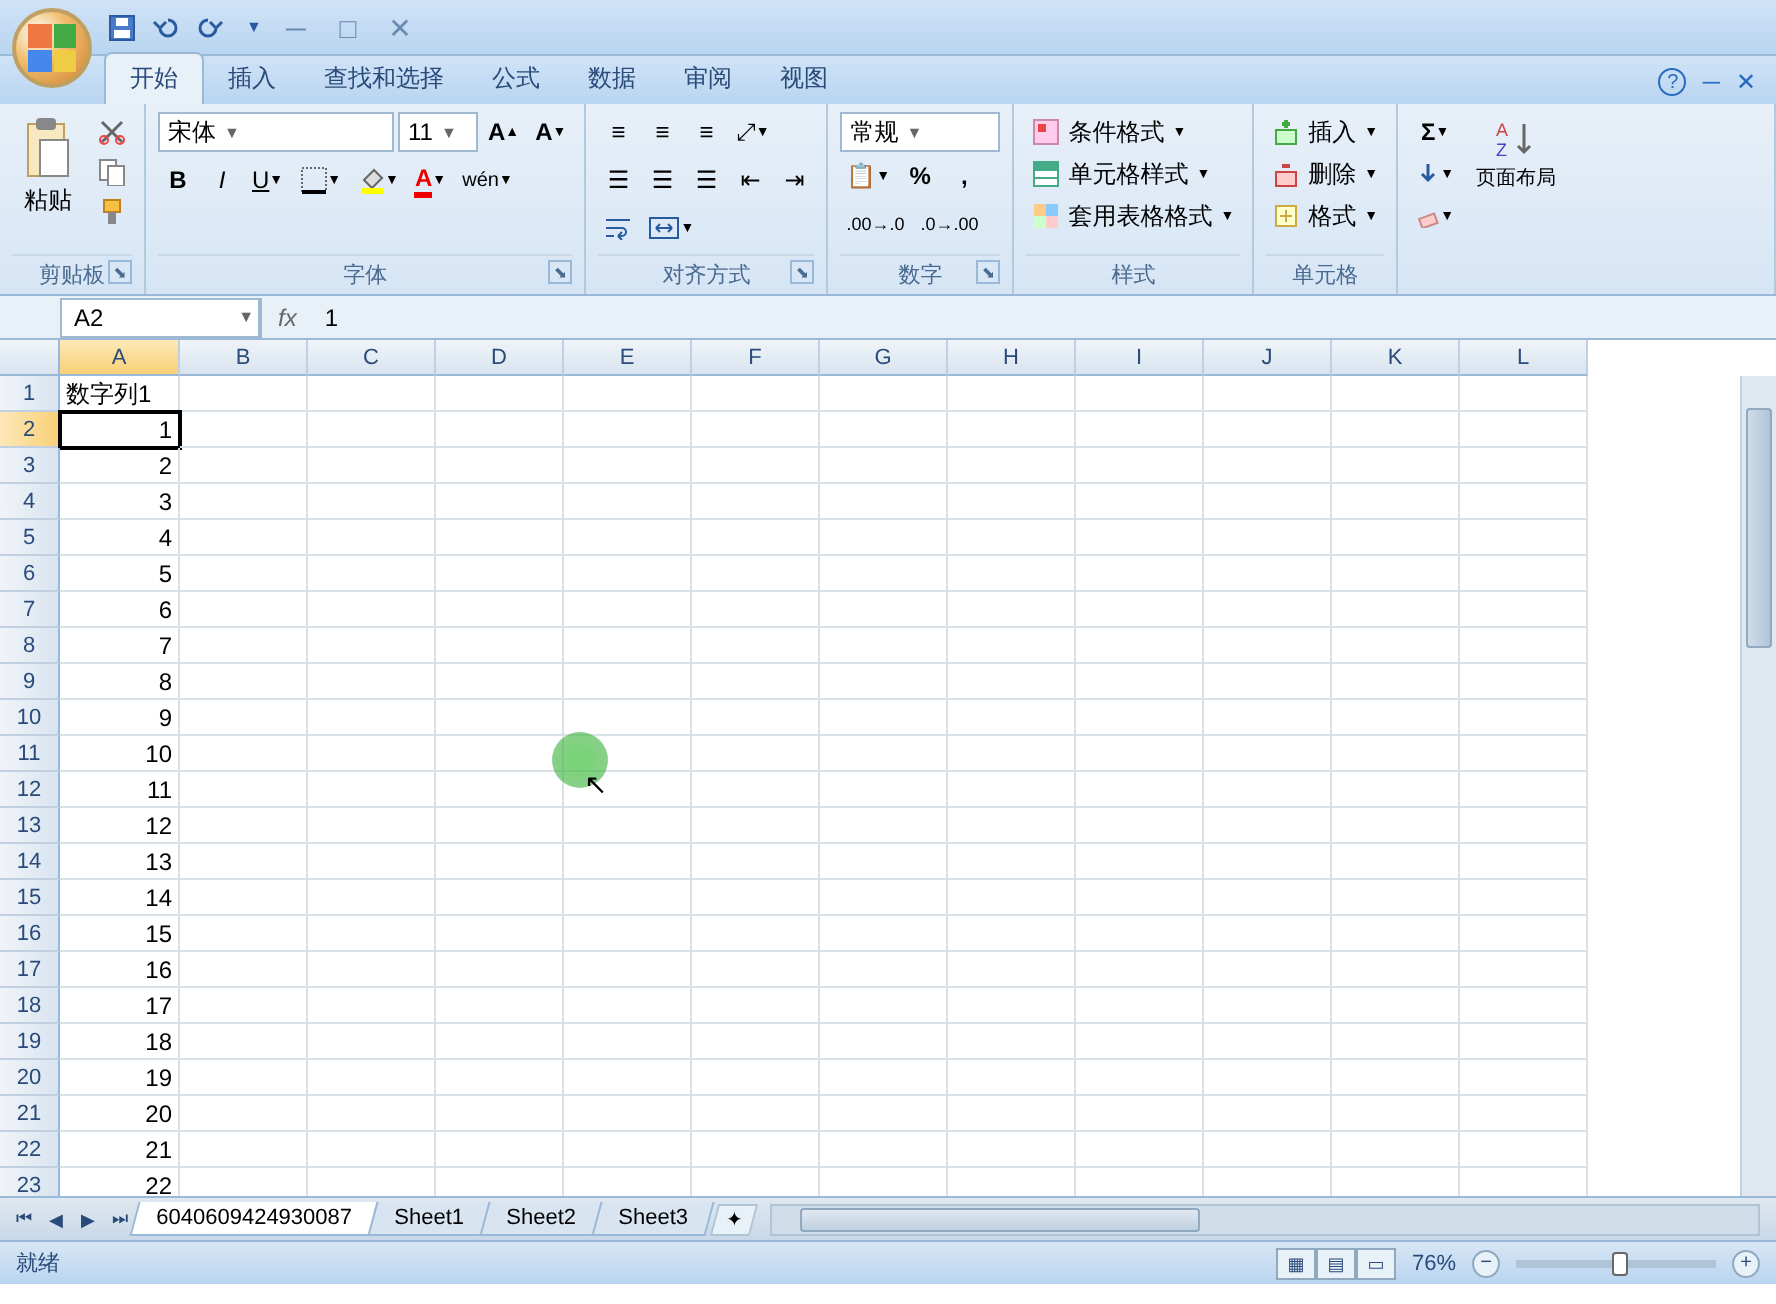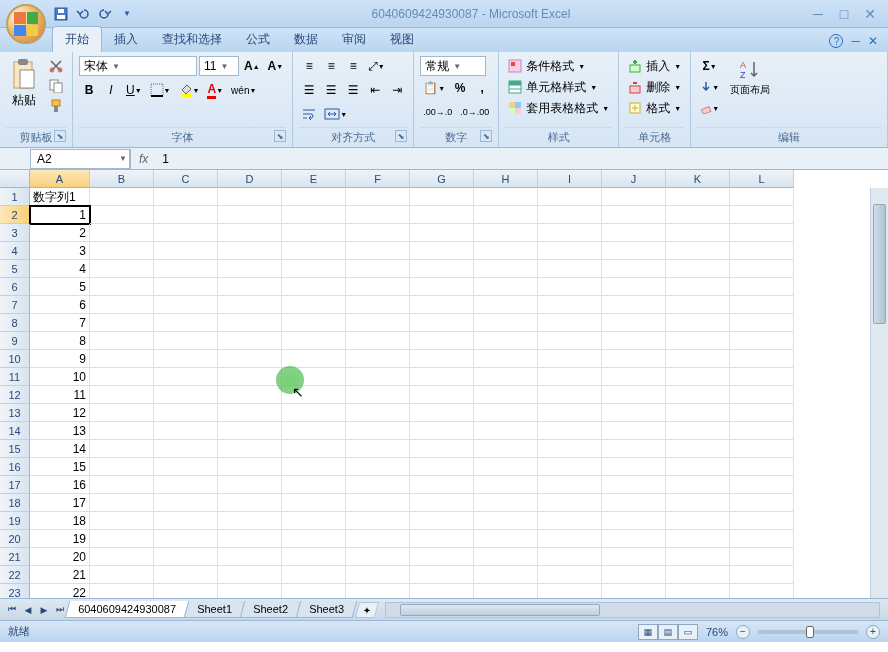--- a/index.html
+++ b/index.html
@@ -104,21 +104,20 @@
           <path d="M8 2 A4 4 0 1 1 4 6 M4 6 L1 3 M4 6 L7 3" fill="none" stroke="#2a5aa0" stroke-width="1.5"></path>
         </svg>
       </div>
     <div class="qat-btn">
         <svg width="14" height="12">
           <path d="M6 2 A4 4 0 1 0 10 6 M10 6 L13 3 M10 6 L7 3" fill="none" stroke="#2a5aa0" stroke-width="1.5"></path>
         </svg>
       </div>
     <div class="qat-btn" style="font-size:8px;color:#2a5aa0">▼</div>
   </div>
-  <div class="title-text">6040609424930087 - Microsoft Excel</div>
   <div class="win-controls">
     <div class="win-btn">─</div>
     <div class="win-btn">□</div>
     <div class="win-btn">✕</div>
   </div>
 </div>
 
 <div class="ribbon-tabs">
   <div class="tab active">开始</div>
   <div class="tab">插入</div>
@@ -251,21 +250,21 @@
             </svg>
             <span style="font-size:7px">▼</span>
           </div>
       </div>
     </div>
     <div class="rgroup-label"><span>对齐方式</span><span class="launcher">⬊</span></div>
   </div>
 
   <div class="rgroup">
     <div class="rgroup-body col-stack" style="gap:2px">
-      <div class="combo" style="width:66px">
+      <div class="combo" style="width:80px">
           <span>常规</span>
           <span class="arrow">▼</span>
         </div>
       <div class="small-row">
         <div class="sm-btn">📋<span style="font-size:7px">▼</span></div>
         <div class="sm-btn">
             <b>%</b>
           </div>
         <div class="sm-btn">
             <b>,</b>
@@ -365,21 +364,20 @@
       </div>
       <div class="big-btn">
         <svg width="24" height="24">
             <text x="2" y="10" font-size="9" fill="#c44">A</text>
             <text x="2" y="20" font-size="9" fill="#44c">Z</text>
             <path d="M16 4 v14 M13 15 l3 3 l3 -3" fill="none" stroke="#666" stroke-width="1.5"></path>
           </svg>
         <span style="font-size:10px;text-align:center;line-height:1.1">页面布局</span>
       </div>
     </div>
-    <div class="rgroup-label"><span>编辑</span></div>
   </div>
 </div>
 
 <div class="formula-bar">
   <div class="name-box">
     <span>A2</span>
     <span class="arrow">▼</span>
   </div>
   <div class="fx-box">
     <span class="fx-label">fx</span>

